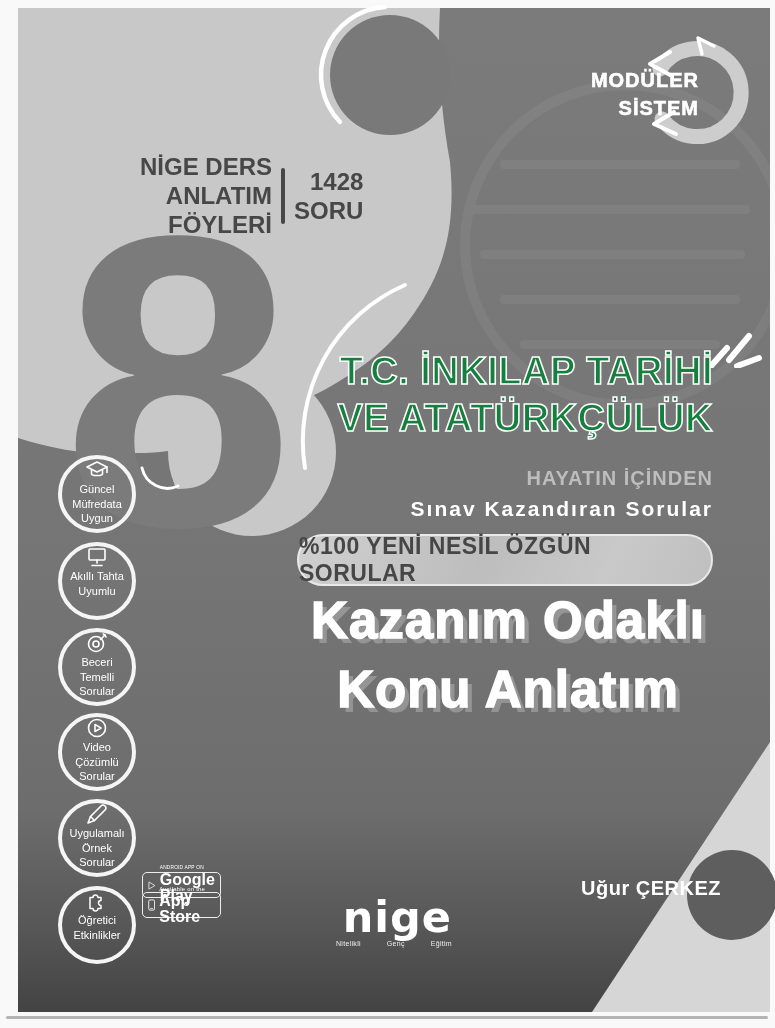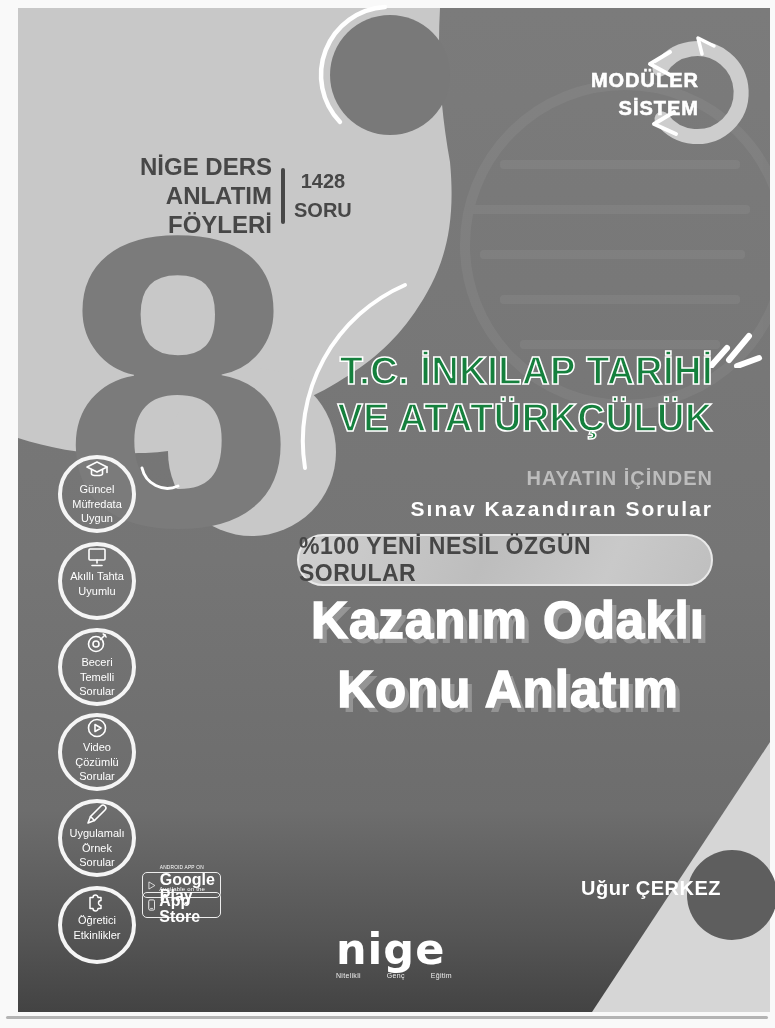--- a/index.html
+++ b/index.html
@@ -7,21 +7,21 @@
         font-family:"Liberation Sans",sans-serif;-webkit-font-smoothing:antialiased;}
   .bg{position:absolute;left:0;top:0;width:775px;height:1028px;}
   .abs{position:absolute;}
 
   
   .ndf-logo{left:34px;top:22px;font-size:97px;font-weight:bold;color:#454545;
             letter-spacing:-2px;-webkit-text-stroke:5px #454545;line-height:1;}
   .series{left:34px;top:152px;display:flex;align-items:center;color:#474747;font-weight:bold;}
   .series .col1{width:238px;text-align:right;font-size:24px;line-height:29px;}
   .series .divider{width:4px;height:56px;background:#474747;margin:0 9px;border-radius:2px;}
-  .series .col2{text-align:center;font-size:20px;line-height:29px;}
+  .series .col2{text-align:right;font-size:24px;line-height:29px;}
 
   
   .modring{left:638px;top:26px;width:125px;height:140px;}
   .modular{right:76px;top:66px;text-align:right;color:#ffffff;font-weight:bold;
            font-size:20px;line-height:28px;letter-spacing:1px;z-index:3;-webkit-text-stroke:0.6px #fff;}
 
   
   .title{right:62px;top:348px;text-align:right;color:#15803d;font-weight:bold;
          font-size:38px;line-height:47px;letter-spacing:0.5px;-webkit-text-stroke:1.5px #ffffff;}
   .burst{left:703px;top:316px;width:62px;height:52px;}
@@ -46,21 +46,21 @@
 
   
   .store{left:142px;width:79px;height:26px;border:1.6px solid #ededed;border-radius:5px;
          box-sizing:border-box;display:flex;align-items:center;padding:0 5px;gap:4px;color:#fff;}
   .s1{top:892px;} .s2{top:872px;}
   .store .txt{display:flex;flex-direction:column;justify-content:center;line-height:1;}
   .store .tiny{font-size:6px;letter-spacing:0.2px;margin-bottom:1px;}
   .store .big{font-size:16px;font-weight:bold;}
 
   
-  .publisher{left:336px;top:894px;width:116px;text-align:left;color:#ffffff;margin-top:32px;}
+  .publisher{left:336px;top:894px;width:116px;text-align:right;color:#ffffff;}
   .nige{font-family:"DejaVu Sans",sans-serif;font-size:43px;font-weight:bold;line-height:46px;letter-spacing:1px;}
   .nige-caption{display:flex;justify-content:space-between;font-size:7px;color:#eeeeee;margin-top:0px;letter-spacing:0.3px;}
 
   .author{right:54px;top:877px;color:#ffffff;font-weight:bold;font-size:20px;letter-spacing:0.5px;}
 
   .scan-line{left:6px;top:1016px;width:762px;height:3px;background:#a8a8a8;border-radius:2px;opacity:0.85;}
 </style>
 </head>
 <body>
 

